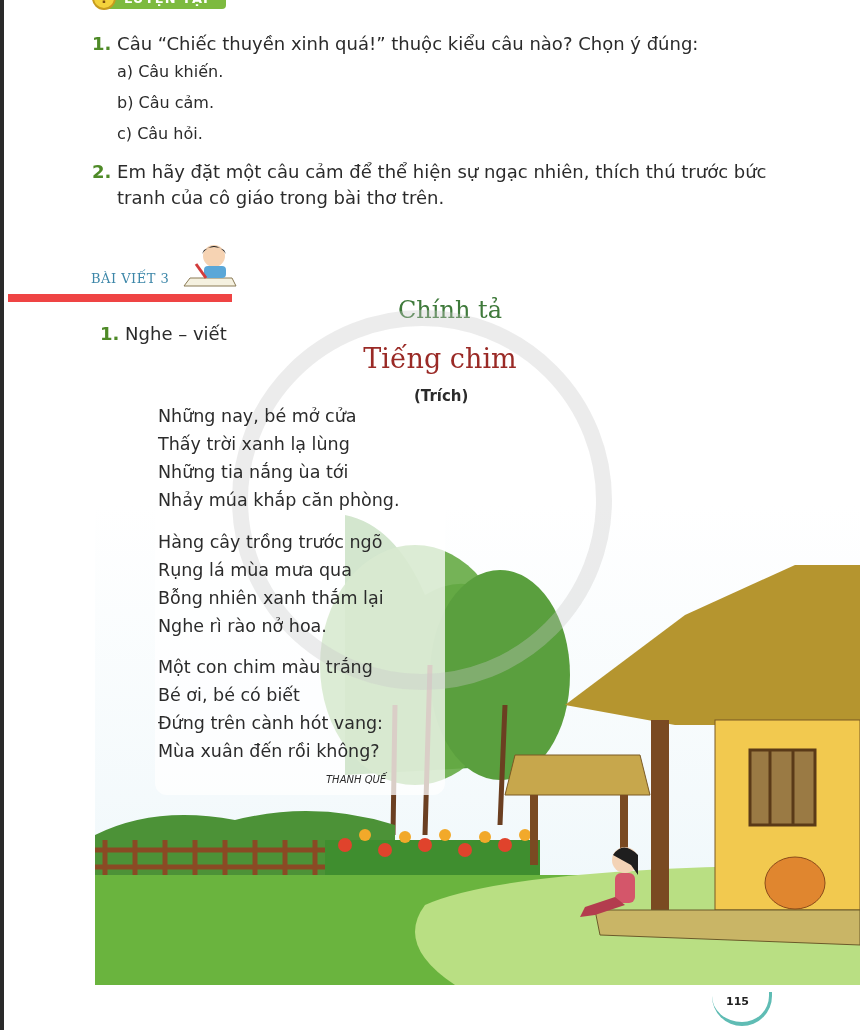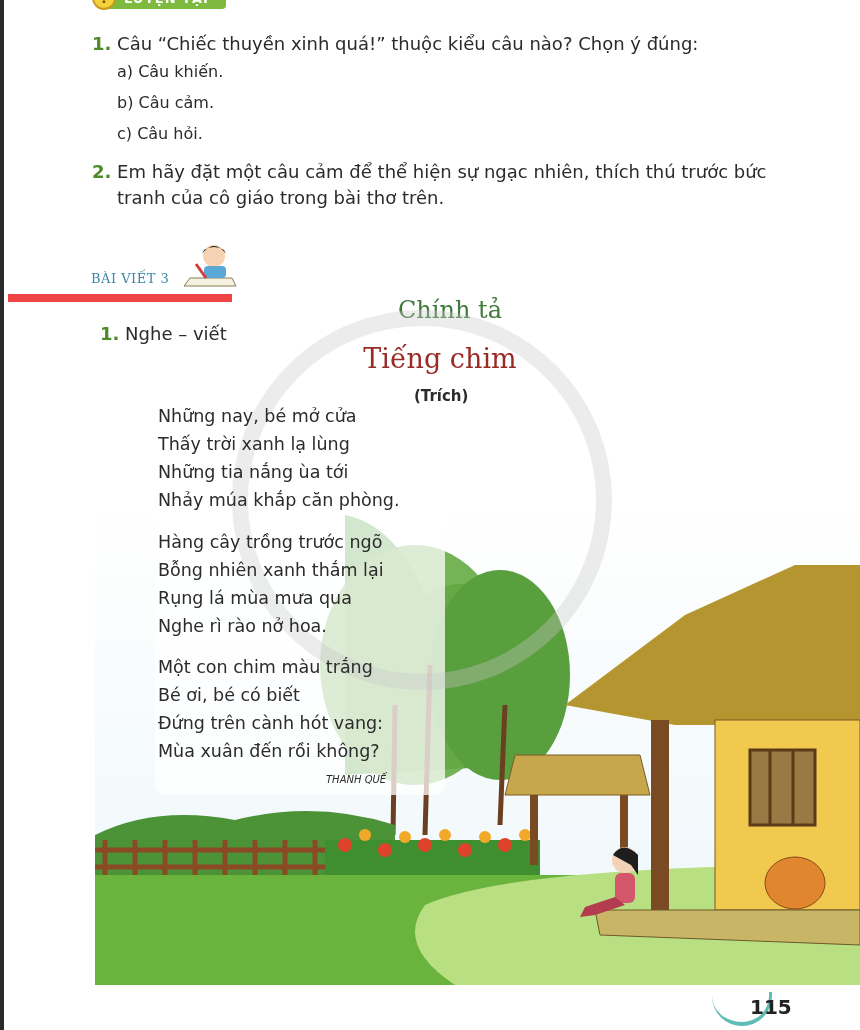--- a/index.html
+++ b/index.html
@@ -13,21 +13,21 @@
   .opt{position:absolute;left:117px;font-size:16px;}
   .section-head{position:absolute;left:8px;top:258px;width:224px;height:36px;border-bottom:8px solid #ef4444;}
   .section-head .label{position:absolute;left:83px;top:13px;font-family:"DejaVu Serif","Liberation Serif",serif;font-size:13px;color:#3c86a8;letter-spacing:0.5px;}
   .title1{position:absolute;left:0;width:900px;text-align:center;top:296px;font-family:"DejaVu Serif","Liberation Serif",serif;font-size:24px;color:#3f7a3b;}
   .title2{position:absolute;left:0;width:880px;text-align:center;top:343px;font-family:"DejaVu Serif","Liberation Serif",serif;font-size:27px;color:#9a2a26;}
   .excerpt{position:absolute;left:414px;top:387px;font-size:15px;font-weight:bold;}
   .poem{position:absolute;left:158px;font-size:17.5px;line-height:28px;z-index:3;}
   .author{position:absolute;left:326px;top:774px;font-size:10px;z-index:3;font-style:italic;}
   .watermark{position:absolute;left:232px;top:310px;width:380px;height:380px;border-radius:50%;border:16px solid rgba(200,200,200,0.35);box-sizing:border-box;z-index:1;}
   .illus{position:absolute;left:95px;top:505px;width:765px;height:480px;z-index:0;}
-  .page-num{position:absolute;left:726px;top:995px;font-size:20px;font-weight:bold;color:#222;margin-left:24px;}
+  .page-num{position:absolute;left:726px;top:995px;font-size:11px;font-weight:bold;color:#222;}
   .page-arc{position:absolute;left:712px;top:992px;width:60px;height:34px;border-bottom:4px solid #5fbcb4;border-right:3px solid #5fbcb4;border-radius:0 0 30px 30px;box-sizing:border-box;}
 </style>
 </head>
 <body>
 
 <div class="left-edge"></div>
 
 <div class="badge">
   <span class="circle">!</span>
   <span class="tag">LUYỆN TẬP</span>
@@ -138,22 +138,22 @@
 </svg>
 
 <div class="poem" style="top:402px;">
   <div>Những nay, bé mở cửa</div>
   <div>Thấy trời xanh lạ lùng</div>
   <div>Những tia nắng ùa tới</div>
   <div>Nhảy múa khắp căn phòng.</div>
 </div>
 <div class="poem" style="top:528px;">
   <div>Hàng cây trồng trước ngõ</div>
+  <div>Rụng lá mùa mưa qua</div>
   <div>Bỗng nhiên xanh thắm lại</div>
-  <div>Rụng lá mùa mưa qua</div>
   <div>Nghe rì rào nở hoa.</div>
 </div>
 <div class="poem" style="top:653px;">
   <div>Một con chim màu trắng</div>
   <div>Bé ơi, bé có biết</div>
   <div>Đứng trên cành hót vang:</div>
   <div>Mùa xuân đến rồi không?</div>
 </div>
 <div class="author">THANH QUẾ</div>
 

